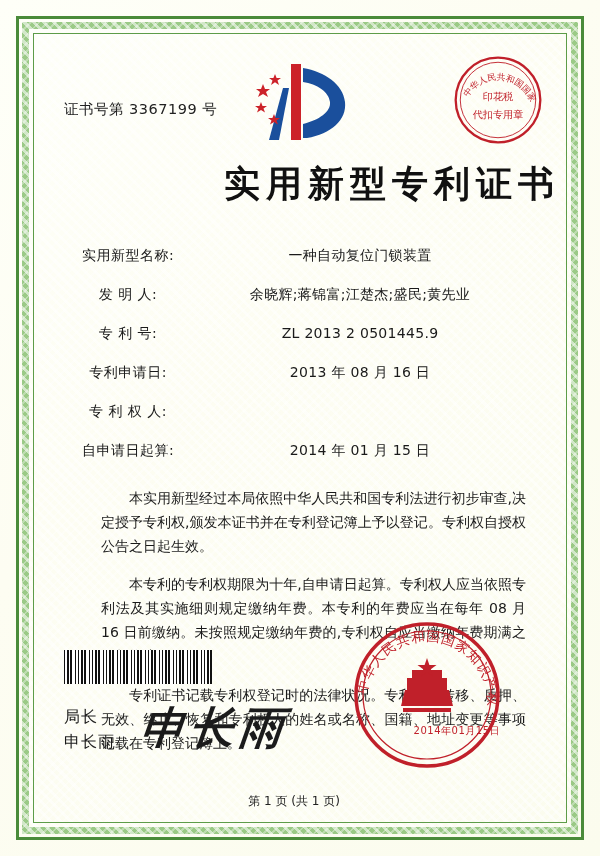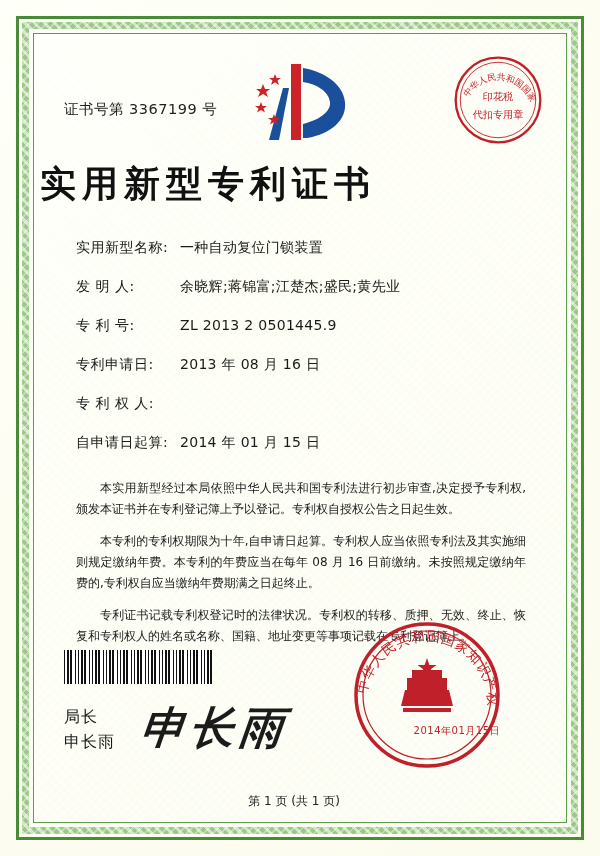--- a/index.html
+++ b/index.html
@@ -101,32 +101,33 @@
   .top-seal {
     position: absolute;
     right: 16px;
     top: 14px;
     width: 92px;
     height: 92px;
   }
 
   .title {
     margin-top: 10px;
-    text-align: left;
+    text-align: right;
     font-size: 36px;
     font-weight: bold;
     letter-spacing: 6px;
     color: #111;
     font-family: "DejaVu Sans", sans-serif;
   }
 
   .fields {
-    margin-top: 30px;
+    margin-top: 38px;
     padding-left: 36px;
     padding-right: 20px;
+    text-align: center;
   }
   .field-row {
     display: flex;
     align-items: baseline;
     margin-bottom: 21px;
     font-size: 14px;
     color: #1a1a1a;
     font-family: "DejaVu Sans", sans-serif;
   }
   .field-label {
@@ -139,27 +140,28 @@
     flex: 1 1 auto;
     letter-spacing: 0.3px;
   }
 
   .paragraphs {
     margin-top: 26px;
     padding-left: 36px;
     padding-right: 34px;
   }
   .para {
-    font-size: 12px;
+    font-size: 14px;
     line-height: 1.72;
     color: #1a1a1a;
     text-indent: 2em;
     text-align: justify;
     margin-bottom: 2px;
     font-family: "DejaVu Sans", sans-serif;
+    margin-left: 25px;
   }
 
   .barcode {
     position: absolute;
     left: 24px;
     bottom: 132px;
     width: 148px;
     height: 34px;
     background-image: repeating-linear-gradient(
       to right,

